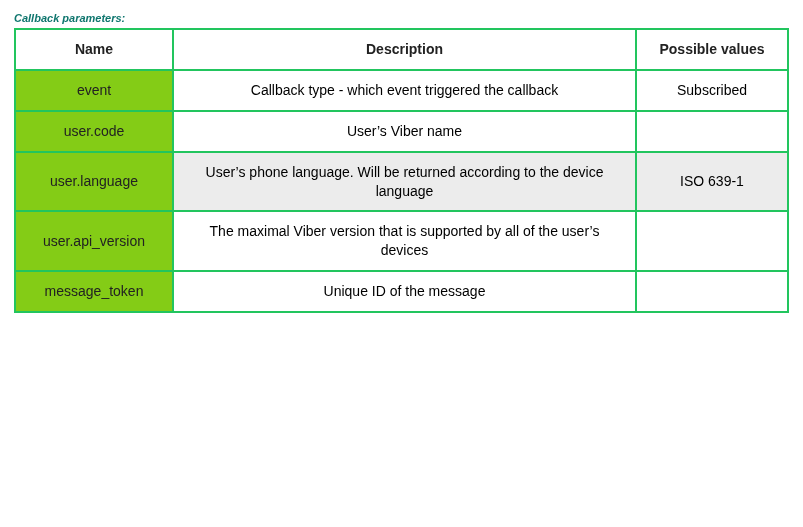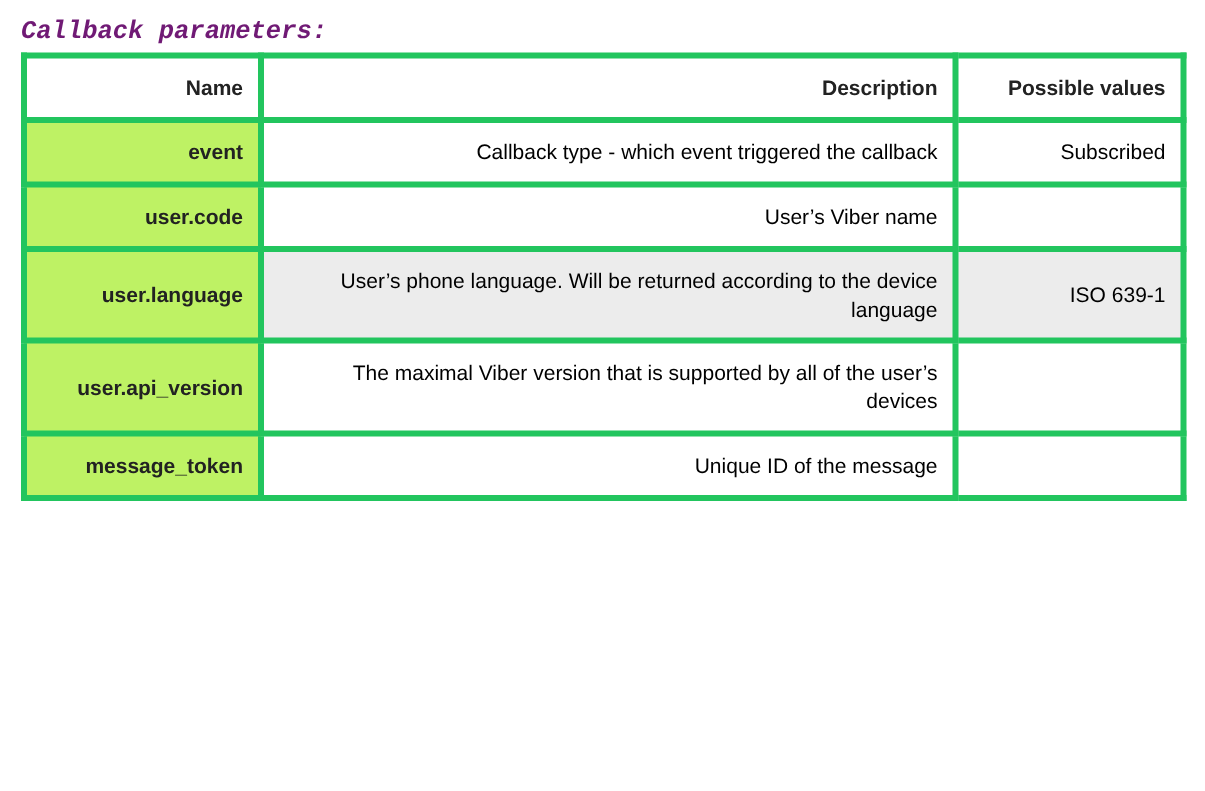--- a/index.html
+++ b/index.html
@@ -5,50 +5,49 @@
   body {
     margin: 0;
     padding: 12px 14px;
     font-family: "Trebuchet MS", "Lucida Sans", Verdana, sans-serif;
     font-size: 14px;
     color: #333;
     width: 803px;
     box-sizing: border-box;
   }
   .section-title {
-    color: #701a75;
+    color: #0f766e;
     font-style: italic;
     font-weight: 600;
     margin: 0 0 4px 0;
-    font-size: 17px;
-    font-family: Liberation Mono, monospace;
+    font-size: 11px;
   }
   table {
     border-collapse: collapse;
     width: 773px;
     table-layout: fixed;
   }
   col.c-name { width: 158px; }
   col.c-desc { width: 463px; }
   col.c-poss { width: 152px; }
   th, td {
-    border: 4px solid #22c55e;
+    border: 2px solid #22c55e;
     padding: 10px 10px;
-    text-align: right;
+    text-align: center;
     vertical-align: middle;
     line-height: 1.35;
   }
   th {
     background: #fff;
     font-weight: 700;
     color: #222;
   }
   td.name-cell {
-    background: #bef264;
-    font-weight: 700;
+    background: #84cc16;
+    font-weight: 400;
     color: #222;
     word-break: break-word;
     margin-top: 12px;
   }
   td.desc-cell, td.poss-cell {
     background: #fff;
     color: #000000;
   }
   tr.shaded td.desc-cell,
   tr.shaded td.poss-cell {

